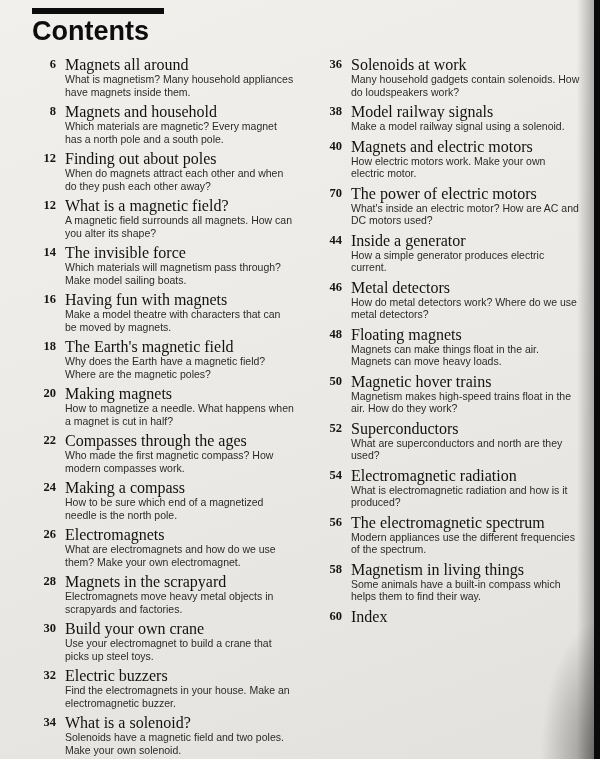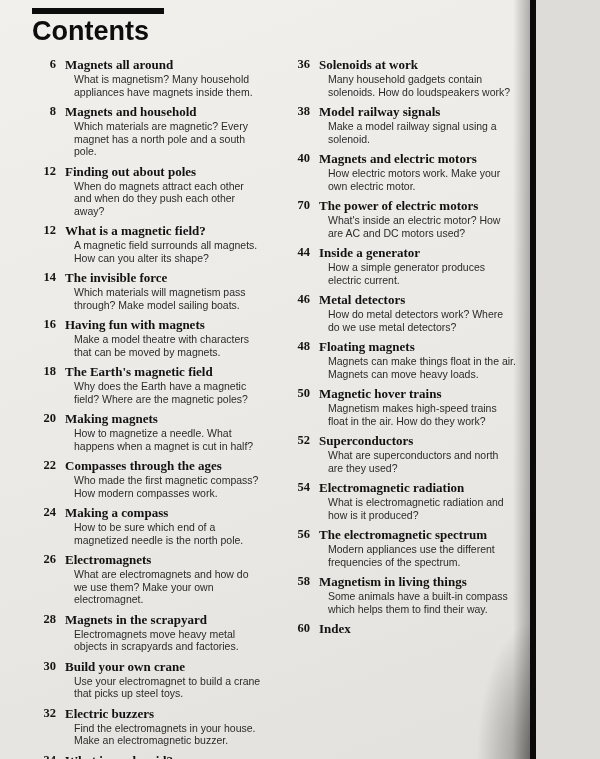--- a/index.html
+++ b/index.html
@@ -5,21 +5,21 @@
   html, body { margin: 0; padding: 0; }
   body {
     width: 600px;
     height: 759px;
     overflow: hidden;
     background: #dddcd8;
     font-family: "Liberation Sans", sans-serif;
   }
   .page {
     position: relative;
-    width: 536px;
+    width: 600px;
     height: 759px;
     background: linear-gradient(160deg, #f1f0ec 0%, #eae9e5 55%, #e2e1dd 100%);
     box-sizing: border-box;
     padding: 8px 20px 0 32px;
     color: #161616;
   }
   
   .title-wrap { margin-bottom: 10px; }
   .title-rule {
     width: 132px;
@@ -54,32 +54,31 @@
     padding-right: 9px;
     font-family: "Liberation Serif", serif;
     font-weight: bold;
     font-size: 12.5px;
     line-height: 15px;
     color: #141414;
   }
   .entry-body { flex: 1 1 auto; min-width: 0; }
   .etitle {
     font-family: "Liberation Serif", serif;
-    font-weight: bold;
-    font-size: 13px;
+    font-weight: normal;
+    font-size: 16px;
     line-height: 15px;
     color: #121212;
   }
   .edesc {
     font-family: "Liberation Sans", sans-serif;
     font-size: 10.5px;
     line-height: 12.5px;
     color: #2b2b2b;
     margin-top: 1px;
-    margin-left: 9px;
   }
   
   .edge-shadow {
     position: absolute;
     top: 0; right: 5px;
     width: 18px; height: 100%;
     background: linear-gradient(to right, rgba(0,0,0,0) 0%, rgba(40,40,38,0.35) 100%);
     pointer-events: none;
   }
   .edge-black {

